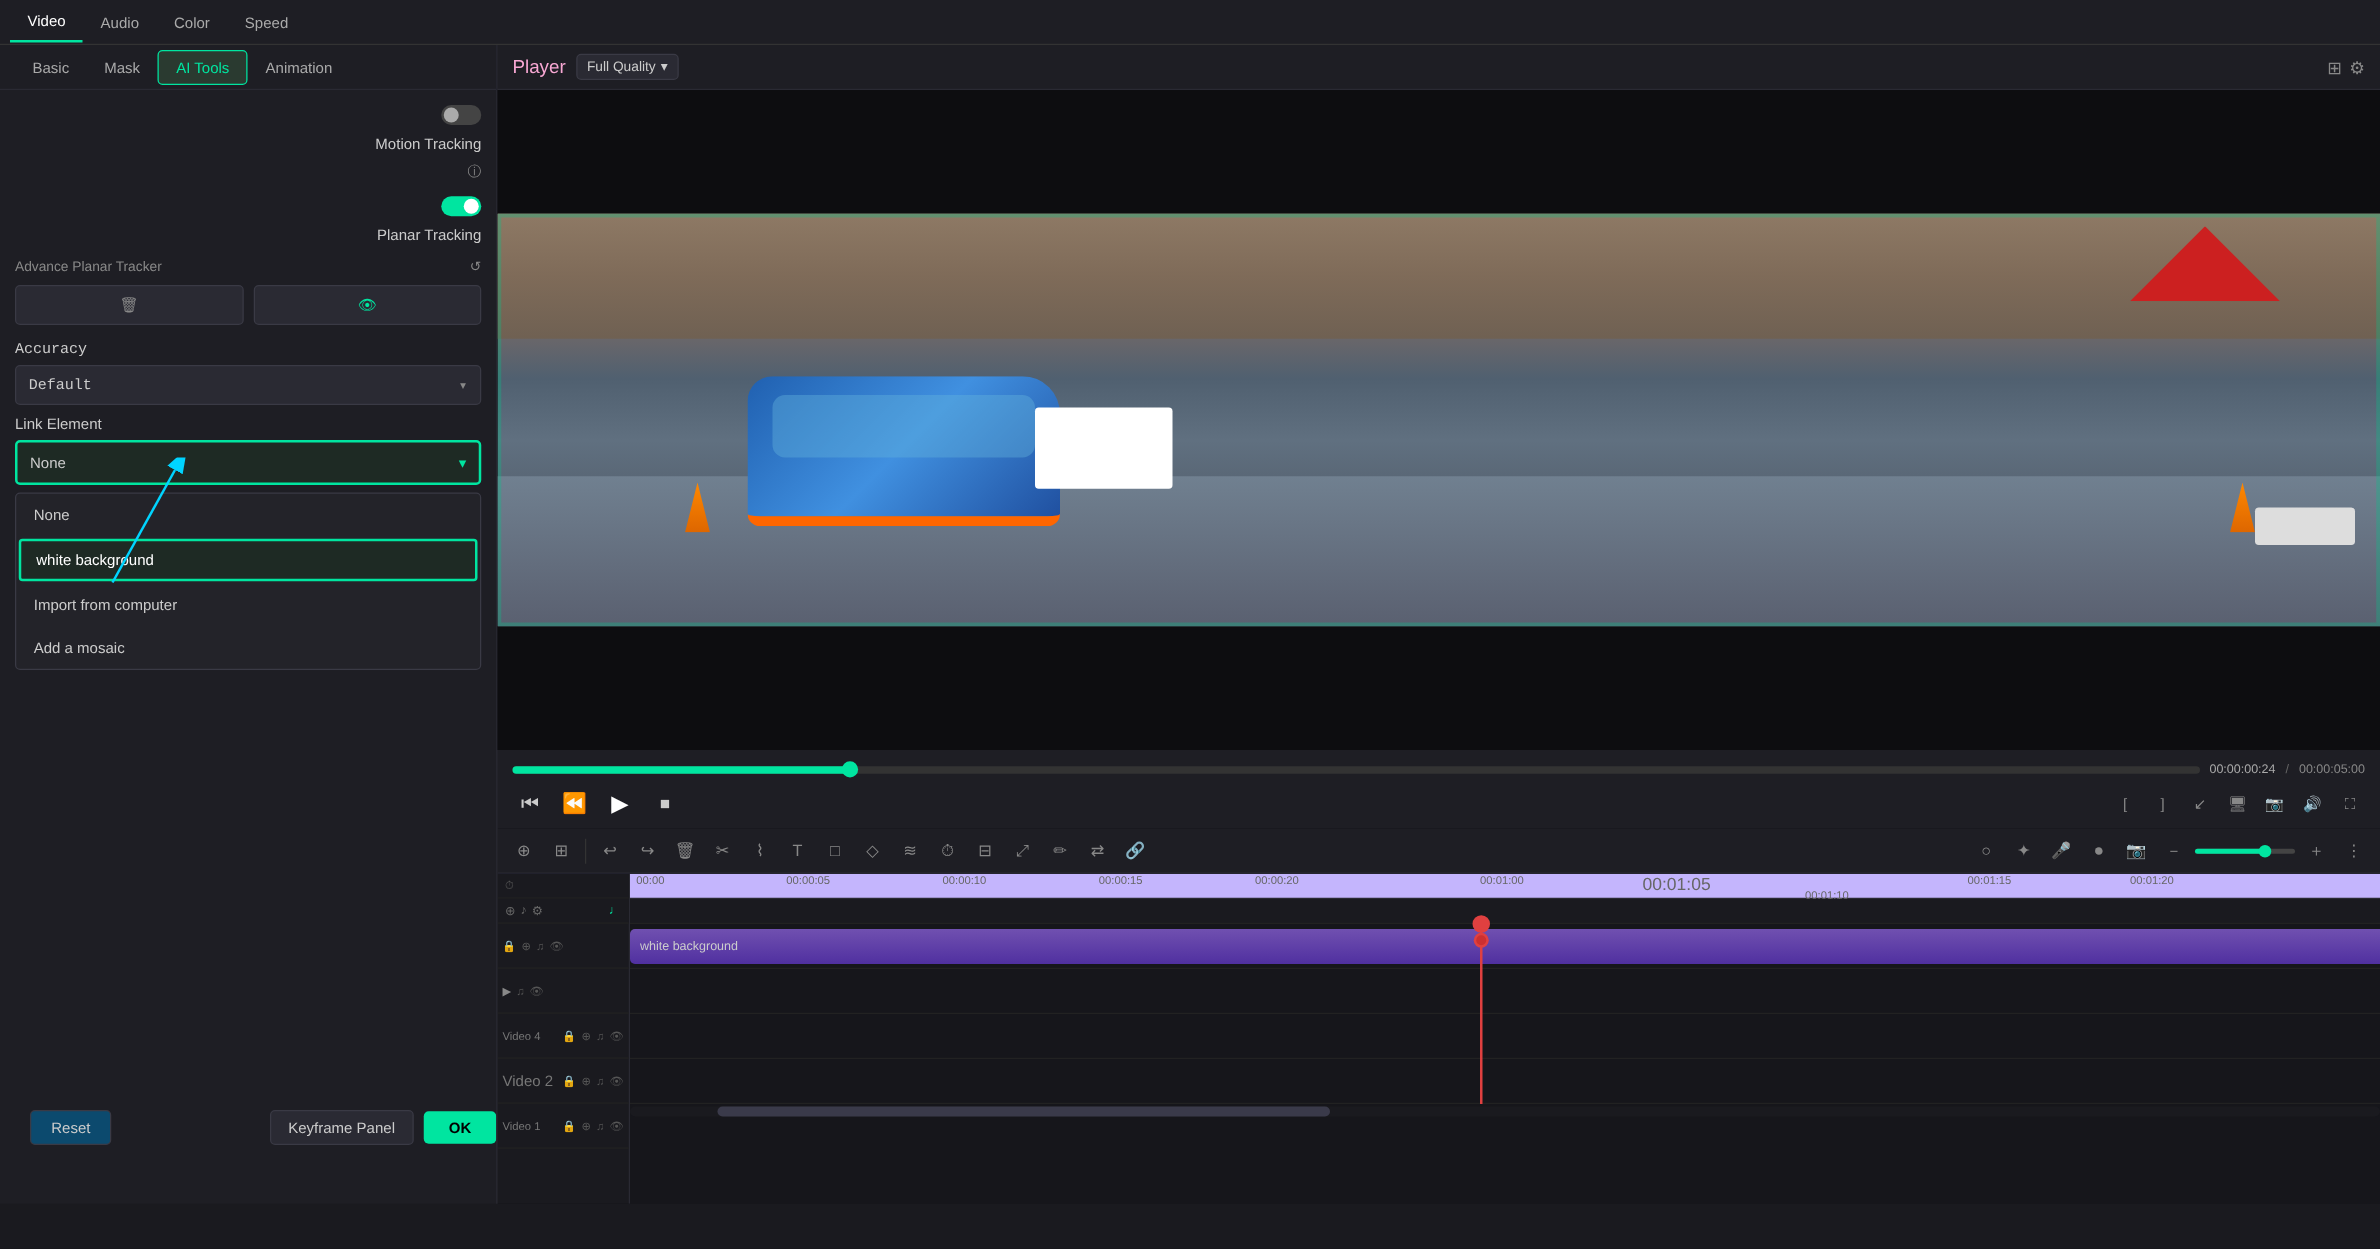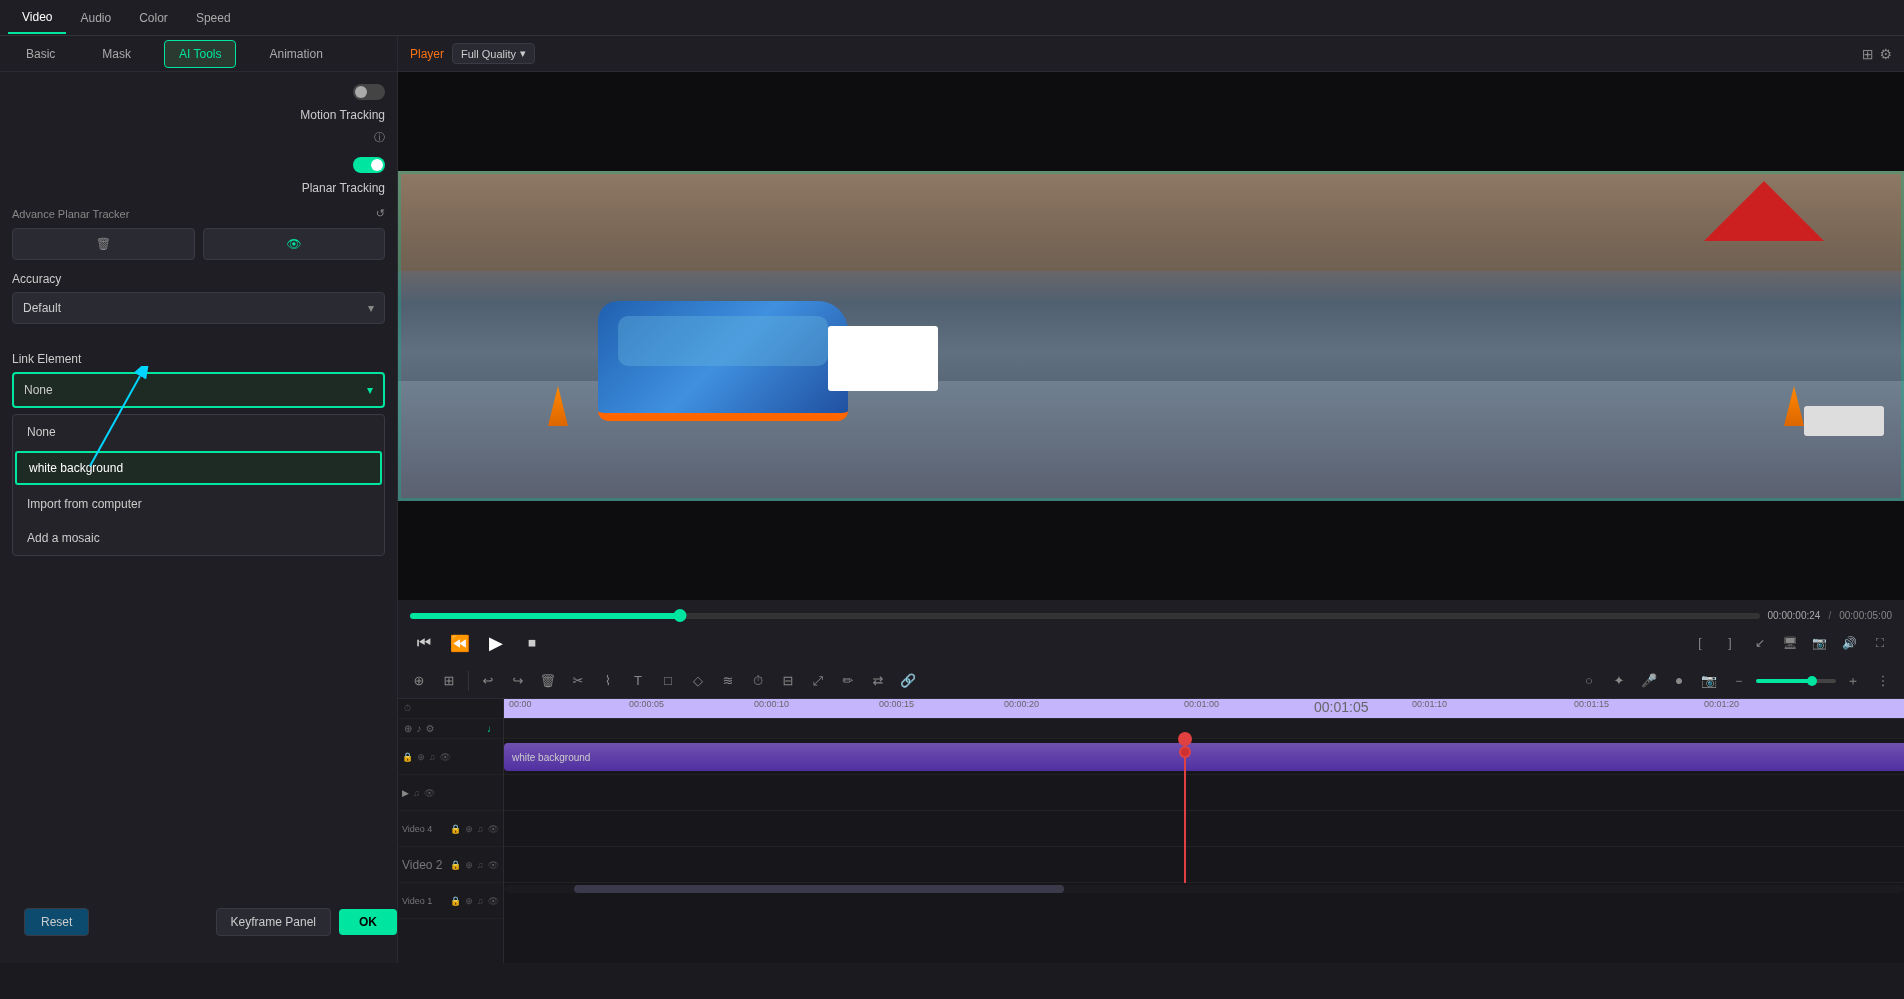--- a/index.html
+++ b/index.html
@@ -4,21 +4,21 @@
   <style>
     * { margin: 0; padding: 0; box-sizing: border-box; }
     body { background: #1a1a1f; color: #ccc; font-family: 'Segoe UI', Arial, sans-serif; font-size: 12px; width: 1904px; height: 999px; overflow: hidden; }
 
     
     .top-tabs { display: flex; align-items: center; background: #1e1e24; border-bottom: 1px solid #333; height: 36px; padding: 0 8px; }
     .top-tab { padding: 8px 14px; cursor: pointer; color: #aaa; font-size: 12px; }
     .top-tab.active { color: #fff; border-bottom: 2px solid #00e5a0; }
 
     
-    .sub-tabs { display: flex; align-items: center; background: #1e1e24; border-bottom: 1px solid #2a2a33; height: 36px; padding: 0 12px; gap: 19px; }
+    .sub-tabs { display: flex; align-items: center; background: #1e1e24; border-bottom: 1px solid #2a2a33; height: 36px; padding: 0 12px; gap: 0; }
     .sub-tab { padding: 6px 14px; cursor: pointer; color: #aaa; font-size: 12px; border-radius: 4px; }
     .sub-tab.active { background: #2a3a30; color: #00e5a0; border: 1px solid #00e5a0; }
 
     
     .main-layout { display: flex; height: calc(999px - 72px); }
 
     
     .left-panel { width: 755px; background: #1e1e24; border-right: 1px solid #2a2a33; overflow-y: auto; padding: 12px; position: relative; }
 
     
@@ -30,21 +30,21 @@
 
     .section-label { color: #888; font-size: 11px; margin-bottom: 8px; display: flex; align-items: center; gap: 24px; justify-content: space-between; }
     .section-label .reset-icon { cursor: pointer; color: #888; }
 
     
     .tracker-section { margin-bottom: 12px; }
     .tracker-buttons { display: flex; gap: 8px; margin-bottom: 8px; }
     .tracker-btn { flex: 1; height: 32px; background: #2a2a33; border: 1px solid #3a3a45; border-radius: 4px; display: flex; align-items: center; justify-content: center; cursor: pointer; color: #888; }
 
     
-    .accuracy-section { margin-bottom: 28px; }
+    .accuracy-section { margin-bottom: 8px; font-family: Liberation Mono, monospace; }
     .accuracy-label { color: #ccc; font-size: 12px; margin-bottom: 6px; }
     .dropdown { width: 100%; height: 32px; background: #2a2a33; border: 1px solid #3a3a45; border-radius: 4px; color: #ccc; padding: 0 10px; display: flex; align-items: center; justify-content: space-between; cursor: pointer; }
     .dropdown-arrow { color: #888; }
 
     
     .link-section { margin-bottom: 8px; position: relative; }
     .link-label { color: #ccc; font-size: 12px; margin-bottom: 6px; }
     .link-dropdown { width: 100%; height: 36px; background: #1e2a24; border: 2px solid #00e5a0; border-radius: 4px; color: #ccc; padding: 0 10px; display: flex; align-items: center; justify-content: space-between; cursor: pointer; }
 
     
@@ -58,21 +58,21 @@
     .right-btns { display: flex; gap: 8px; align-items: center; margin-left: 28px; }
     .keyframe-btn { padding: 6px 14px; background: #2a2a33; border: 1px solid #3a3a45; border-radius: 4px; color: #ccc; cursor: pointer; }
     .ok-btn { padding: 6px 20px; background: #00e5a0; border: none; border-radius: 4px; color: #000; font-weight: bold; cursor: pointer; }
 
     
     .right-panel { flex: 1; display: flex; flex-direction: column; background: #16161b; }
 
     
     .player-header { display: flex; align-items: center; justify-content: space-between; background: #1e1e24; height: 36px; padding: 0 12px; border-bottom: 1px solid #2a2a33; }
     .player-left { display: flex; align-items: center; gap: 8px; }
-    .player-label { color: #f97316; font-size: 12px; }
+    .player-label { color: #f9a8d4; font-size: 15px; }
     .quality-select { background: #2a2a33; border: 1px solid #3a3a45; color: #ccc; padding: 3px 8px; border-radius: 4px; font-size: 11px; cursor: pointer; display: flex; align-items: center; gap: 4px; }
     .player-right { display: flex; gap: 6px; }
     .player-icon-btn { background: none; border: none; color: #888; cursor: pointer; font-size: 14px; }
 
     
     .video-preview { flex: 1; background: #0d0d10; position: relative; overflow: hidden; display: flex; align-items: center; justify-content: center; }
 
     
     .player-controls { background: #1e1e24; padding: 6px 12px; display: flex; flex-direction: column; gap: 4px; }
     .control-buttons { display: flex; align-items: center; justify-content: space-between; }
@@ -352,21 +352,21 @@
 
           <div style="height:20px; background:#c4b5fd; border-bottom:1px solid #2a2a33; position:relative; min-width:1400px;">
             <div style="position:absolute; left:0; right:0; top:0; bottom:0; display:flex;">
               <span style="position:absolute; left:5px; font-size:9px; color:#666;">00:00</span>
               <span style="position:absolute; left:125px; font-size:9px; color:#666;">00:00:05</span>
               <span style="position:absolute; left:250px; font-size:9px; color:#666;">00:00:10</span>
               <span style="position:absolute; left:375px; font-size:9px; color:#666;">00:00:15</span>
               <span style="position:absolute; left:500px; font-size:9px; color:#666;">00:00:20</span>
               <span style="position:absolute; left:680px; font-size:9px; color:#666;">00:01:00</span>
               <span style="position:absolute; left:810px; font-size:14px; color:#666;">00:01:05</span>
-              <span style="position:absolute; left:908px; font-size:9px; color:#666;">00:01:10</span>
+              <span style="position:absolute; left:940px; font-size:9px; color:#666;margin-top:12px;">00:01:10</span>
               <span style="position:absolute; left:1070px; font-size:9px; color:#666;">00:01:15</span>
               <span style="position:absolute; left:1200px; font-size:9px; color:#666;">00:01:20</span>
             </div>
           </div>
 
           <div style="height:20px; background:#1a1a1f; border-bottom:1px solid #222; min-width:1400px;"></div>
 
           <div style="position:relative; min-width:1400px;">
 
             <div style="position:absolute; left:680px; top:0; bottom:0; width:2px; background:#e04040; z-index:10; pointer-events:none;">

